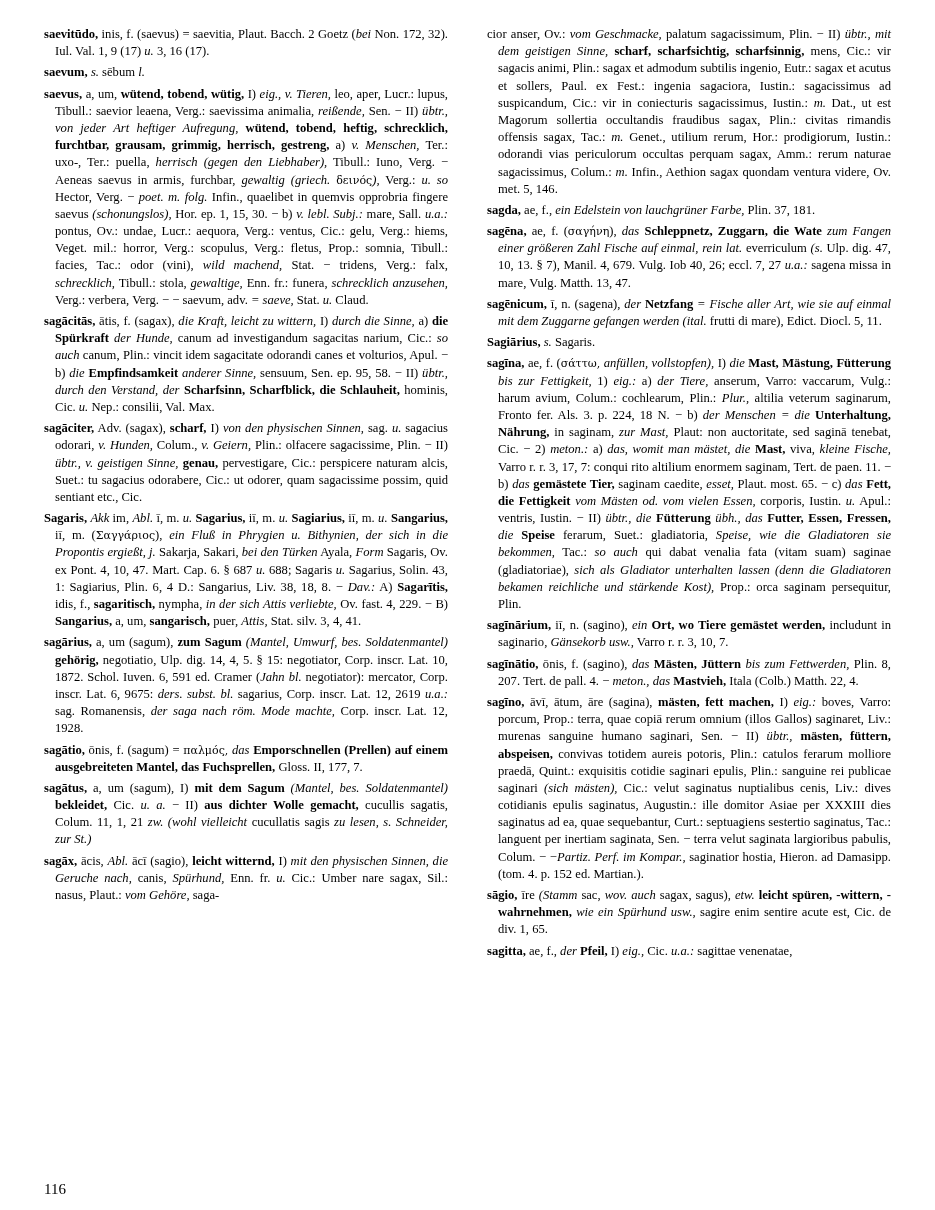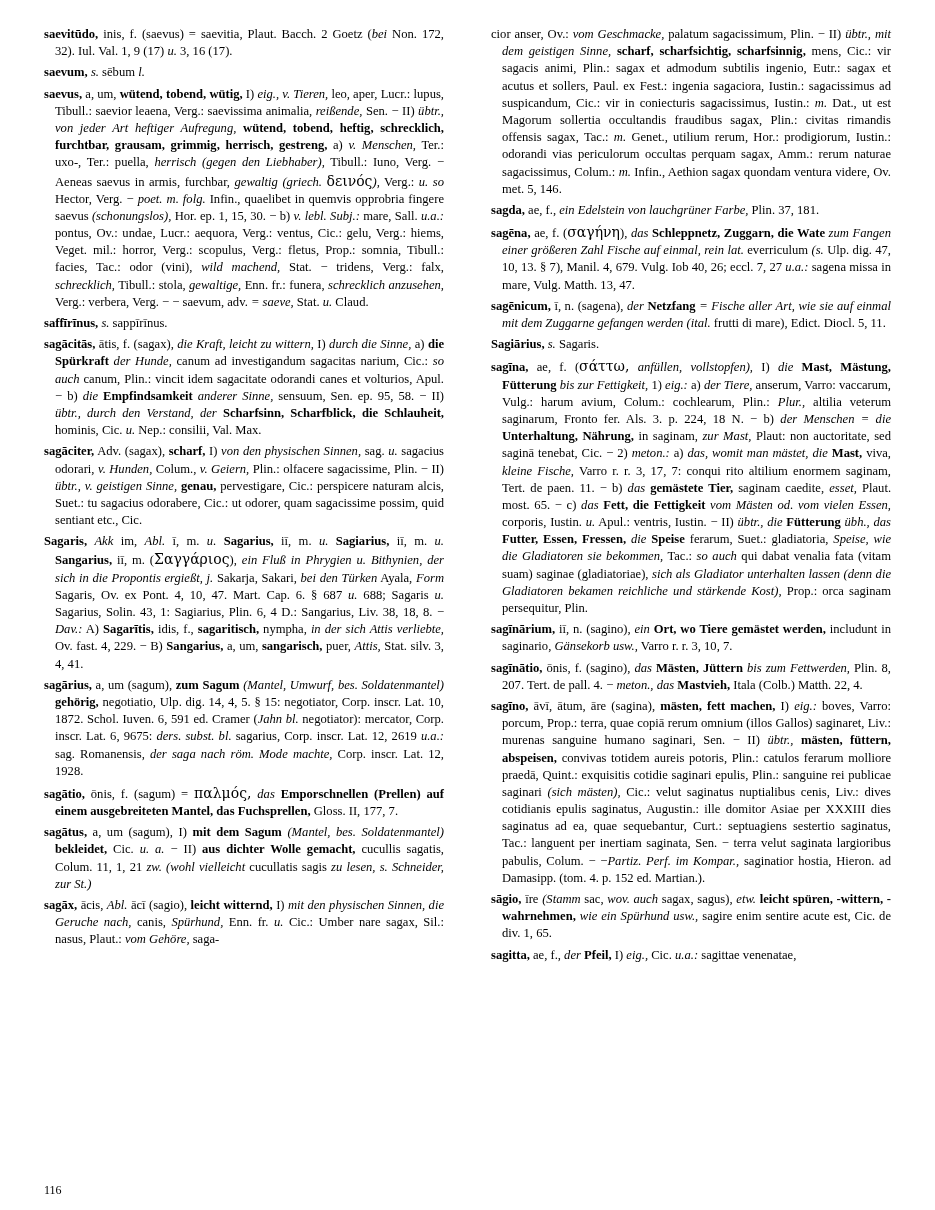--- a/index.html
+++ b/index.html
@@ -13,21 +13,21 @@
     height: 1210px;
     background: #ffffff;
     box-sizing: border-box;
     padding: 26px 44px 30px 44px;
     font-family: "Liberation Serif", serif;
     color: #000000;
   }
   .columns {
     display: flex;
     flex-direction: row;
-    gap: 8px;
+    gap: 0;
     height: 1128px;
   }
   .col {
     width: 406px;
     font-size: 12.6px;
     line-height: 1.365;
     text-align: justify;
     text-justify: inter-word;
     hyphens: manual;
   }
@@ -51,41 +51,40 @@
     font-weight: bold;
   }
   .it {
     font-style: italic;
   }
   .bi {
     font-weight: bold;
   }
   .gk {
     font-family: "DejaVu Serif", serif;
-    font-size: 14px;
+    font-size: 11px;
   }
   .folio {
     position: absolute;
     left: 44px;
     bottom: 12px;
-    font-size: 12px;
+    font-size: 15px;
     font-family: "Liberation Serif", serif;
     color: #000;
   }
 </style>
 </head>
 <body>
 
 <div class="page">
   <div class="columns">
     <div class="col left" id="col-left">
         <p class="entry"><span class="hw">saevitūdo,</span> inis, f. (saevus) = saevitia, Plaut. Bacch. 2 Goetz (<span class="it">bei</span> Non. 172, 32). Iul. Val. 1, 9 (17) <span class="it">u.</span> 3, 16 (17).</p>
         <p class="entry"><span class="hw">saevum,</span> <span class="it">s.</span> sēbum <span class="it">l.</span></p>
         <p class="entry"><span class="hw">saevus,</span> a, um, <span class="bi">wütend, tobend, wütig,</span> I) <span class="it">eig., v. Tieren,</span> leo, aper, Lucr.: lupus, Tibull.: saevior leaena, Verg.: saevissima animalia, <span class="it">reißende,</span> Sen. − II) <span class="it">übtr., von jeder Art heftiger Aufregung,</span> <span class="bi">wütend, tobend, heftig, schrecklich, furchtbar, grausam, grimmig, herrisch, gestreng,</span> a) <span class="it">v. Menschen,</span> Ter.: uxo-, Ter.: puella, <span class="it">herrisch (gegen den Liebhaber),</span> Tibull.: Iuno, Verg. − Aeneas saevus in armis, furchbar, <span class="it">gewaltig (griech.</span> <span class="gk">δεινός</span><span class="it">),</span> Verg.: <span class="it">u. so</span> Hector, Verg. − <span class="it">poet. m. folg.</span> Infin., quaelibet in quemvis opprobria fingere saevus <span class="it">(schonungslos),</span> Hor. ep. 1, 15, 30. − b) <span class="it">v. lebl. Subj.:</span> mare, Sall. <span class="it">u.a.:</span> pontus, Ov.: undae, Lucr.: aequora, Verg.: ventus, Cic.: gelu, Verg.: hiems, Veget. mil.: horror, Verg.: scopulus, Verg.: fletus, Prop.: somnia, Tibull.: facies, Tac.: odor (vini), <span class="it">wild machend,</span> Stat. − tridens, Verg.: falx, <span class="it">schrecklich,</span> Tibull.: stola, <span class="it">gewaltige,</span> Enn. fr.: funera, <span class="it">schrecklich anzusehen,</span> Verg.: verbera, Verg. − − saevum, adv. <span class="it">= saeve,</span> Stat. <span class="it">u.</span> Claud.</p>
-        <p class="entry"><span class="hw">saffīrīnus,</span> <span class="it">s.</span> sappīrīnus.</p>
         <p class="entry"><span class="hw">sagācitās,</span> ātis, f. (sagax), <span class="it">die Kraft, leicht zu wittern,</span> I) <span class="it">durch die Sinne,</span> a) <span class="bi">die Spürkraft</span> <span class="it">der Hunde,</span> canum ad investigandum sagacitas narium, Cic.: <span class="it">so auch</span> canum, Plin.: vincit idem sagacitate odorandi canes et volturios, Apul. − b) <span class="it">die</span> <span class="bi">Empfindsamkeit</span> <span class="it">anderer Sinne,</span> sensuum, Sen. ep. 95, 58. − II) <span class="it">übtr., durch den Verstand, der</span> <span class="bi">Scharfsinn, Scharfblick, die Schlauheit,</span> hominis, Cic. <span class="it">u.</span> Nep.: consilii, Val. Max.</p>
         <p class="entry"><span class="hw">sagāciter,</span> Adv. (sagax), <span class="bi">scharf,</span> I) <span class="it">von den physischen Sinnen,</span> sag. <span class="it">u.</span> sagacius odorari, <span class="it">v. Hunden,</span> Colum., <span class="it">v. Geiern,</span> Plin.: olfacere sagacissime, Plin. − II) <span class="it">übtr., v. geistigen Sinne,</span> <span class="bi">genau,</span> pervestigare, Cic.: perspicere naturam alcis, Suet.: tu sagacius odorabere, Cic.: ut odorer, quam sagacissime possim, quid sentiant etc., Cic.</p>
         <p class="entry"><span class="hw">Sagaris,</span> <span class="it">Akk</span> im, <span class="it">Abl.</span> ī, m. <span class="it">u.</span> <span class="hw">Sagarius,</span> iī, m. <span class="it">u.</span> <span class="hw">Sagiarius,</span> iī, m. <span class="it">u.</span> <span class="hw">Sangarius,</span> iī, m. (<span class="gk">Σαγγάριος</span>), <span class="it">ein Fluß in Phrygien u. Bithynien, der sich in die Propontis ergießt, j.</span> Sakarja, Sakari, <span class="it">bei den Türken</span> Ayala, <span class="it">Form</span> Sagaris, Ov. ex Pont. 4, 10, 47. Mart. Cap. 6. § 687 <span class="it">u.</span> 688; Sagaris <span class="it">u.</span> Sagarius, Solin. 43, 1: Sagiarius, Plin. 6, 4 D.: Sangarius, Liv. 38, 18, 8. − <span class="it">Dav.:</span> A) <span class="hw">Sagarītis,</span> idis, f., <span class="bi">sagaritisch,</span> nympha, <span class="it">in der sich Attis verliebte,</span> Ov. fast. 4, 229. − B) <span class="hw">Sangarius,</span> a, um, <span class="bi">sangarisch,</span> puer, <span class="it">Attis,</span> Stat. silv. 3, 4, 41.</p>
         <p class="entry"><span class="hw">sagārius,</span> a, um (sagum), <span class="bi">zum Sagum</span> <span class="it">(Mantel, Umwurf, bes. Soldatenmantel)</span> <span class="bi">gehörig,</span> negotiatio, Ulp. dig. 14, 4, 5. § 15: negotiator, Corp. inscr. Lat. 10, 1872. Schol. Iuven. 6, 591 ed. Cramer (<span class="it">Jahn bl.</span> negotiator): mercator, Corp. inscr. Lat. 6, 9675: <span class="it">ders. subst. bl.</span> sagarius, Corp. inscr. Lat. 12, 2619 <span class="it">u.a.:</span> sag. Romanensis, <span class="it">der saga nach röm. Mode machte,</span> Corp. inscr. Lat. 12, 1928.</p>
         <p class="entry"><span class="hw">sagātio,</span> ōnis, f. (sagum) = <span class="gk">παλμός,</span> <span class="it">das</span> <span class="bi">Emporschnellen (Prellen) auf einem ausgebreiteten Mantel, das Fuchsprellen,</span> Gloss. II, 177, 7.</p>
         <p class="entry"><span class="hw">sagātus,</span> a, um (sagum), I) <span class="bi">mit dem Sagum</span> <span class="it">(Mantel, bes. Soldatenmantel)</span> <span class="bi">bekleidet,</span> Cic. <span class="it">u. a.</span> − II) <span class="bi">aus dichter Wolle gemacht,</span> cucullis sagatis, Colum. 11, 1, 21 <span class="it">zw. (wohl vielleicht</span> cucullatis sagis <span class="it">zu lesen, s. Schneider, zur St.)</span></p>
         <p class="entry"><span class="hw">sagāx,</span> ācis, <span class="it">Abl.</span> ācī (sagio), <span class="bi">leicht witternd,</span> I) <span class="it">mit den physischen Sinnen, die Geruche nach,</span> canis, <span class="it">Spürhund,</span> Enn. fr. <span class="it">u.</span> Cic.: Umber nare sagax, Sil.: nasus, Plaut.: <span class="it">vom Gehöre,</span> saga-</p>
       </div>
     <div class="col right" id="col-right">
         <p class="entry">cior anser, Ov.: <span class="it">vom Geschmacke,</span> palatum sagacissimum, Plin. − II) <span class="it">übtr., mit dem geistigen Sinne,</span> <span class="bi">scharf, scharfsichtig, scharfsinnig,</span> mens, Cic.: vir sagacis animi, Plin.: sagax et admodum subtilis ingenio, Eutr.: sagax et acutus et sollers, Paul. ex Fest.: ingenia sagaciora, Iustin.: sagacissimus ad suspicandum, Cic.: vir in coniecturis sagacissimus, Iustin.: <span class="it">m.</span> Dat., ut est Magorum sollertia occultandis fraudibus sagax, Plin.: civitas rimandis offensis sagax, Tac.: <span class="it">m.</span> Genet., utilium rerum, Hor.: prodigiorum, Iustin.: odorandi vias periculorum occultas perquam sagax, Amm.: rerum naturae sagacissimus, Colum.: <span class="it">m.</span> Infin., Aethion sagax quondam ventura videre, Ov. met. 5, 146.</p>

